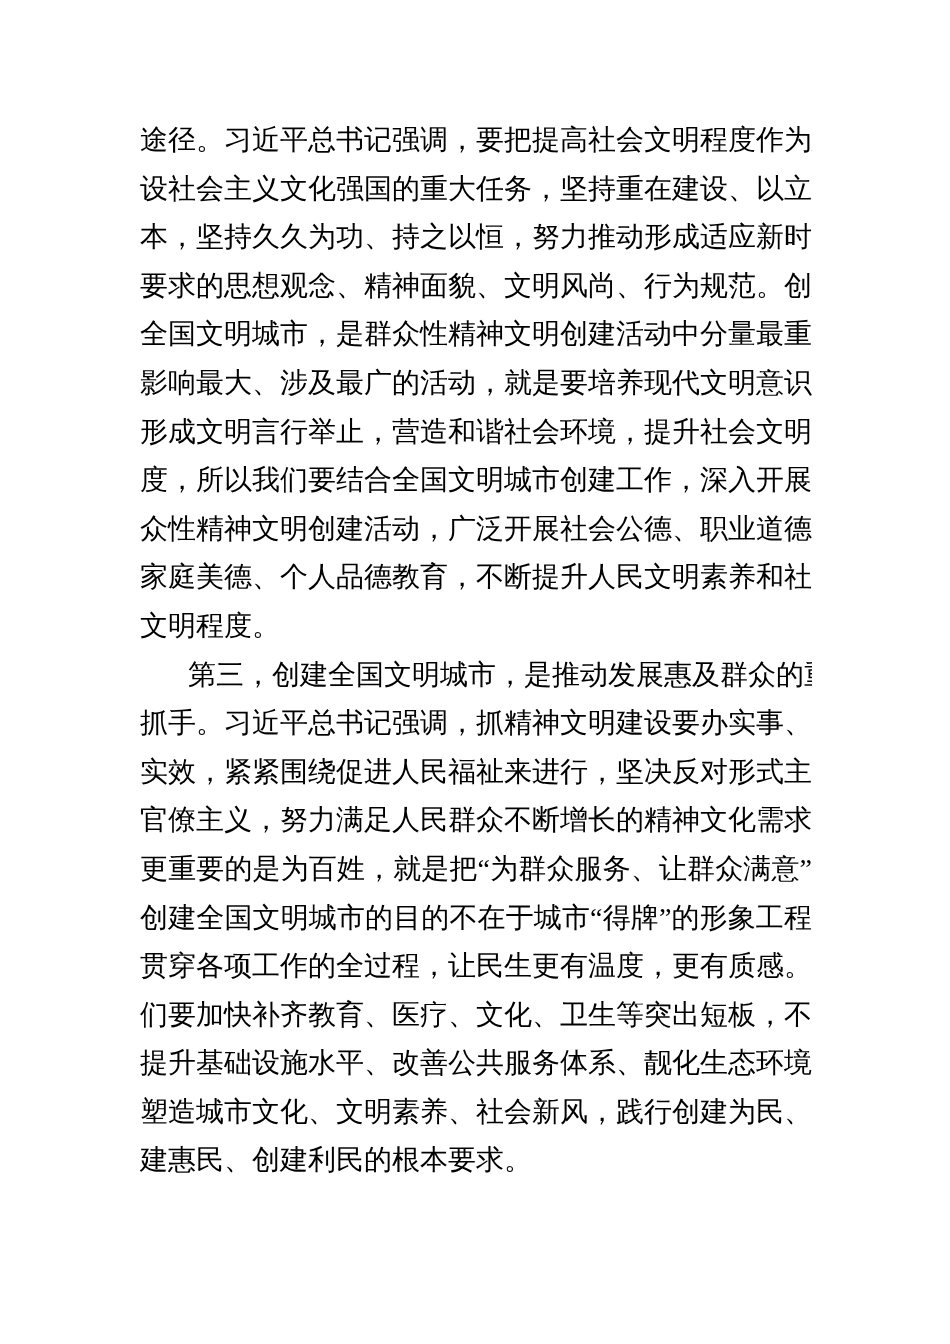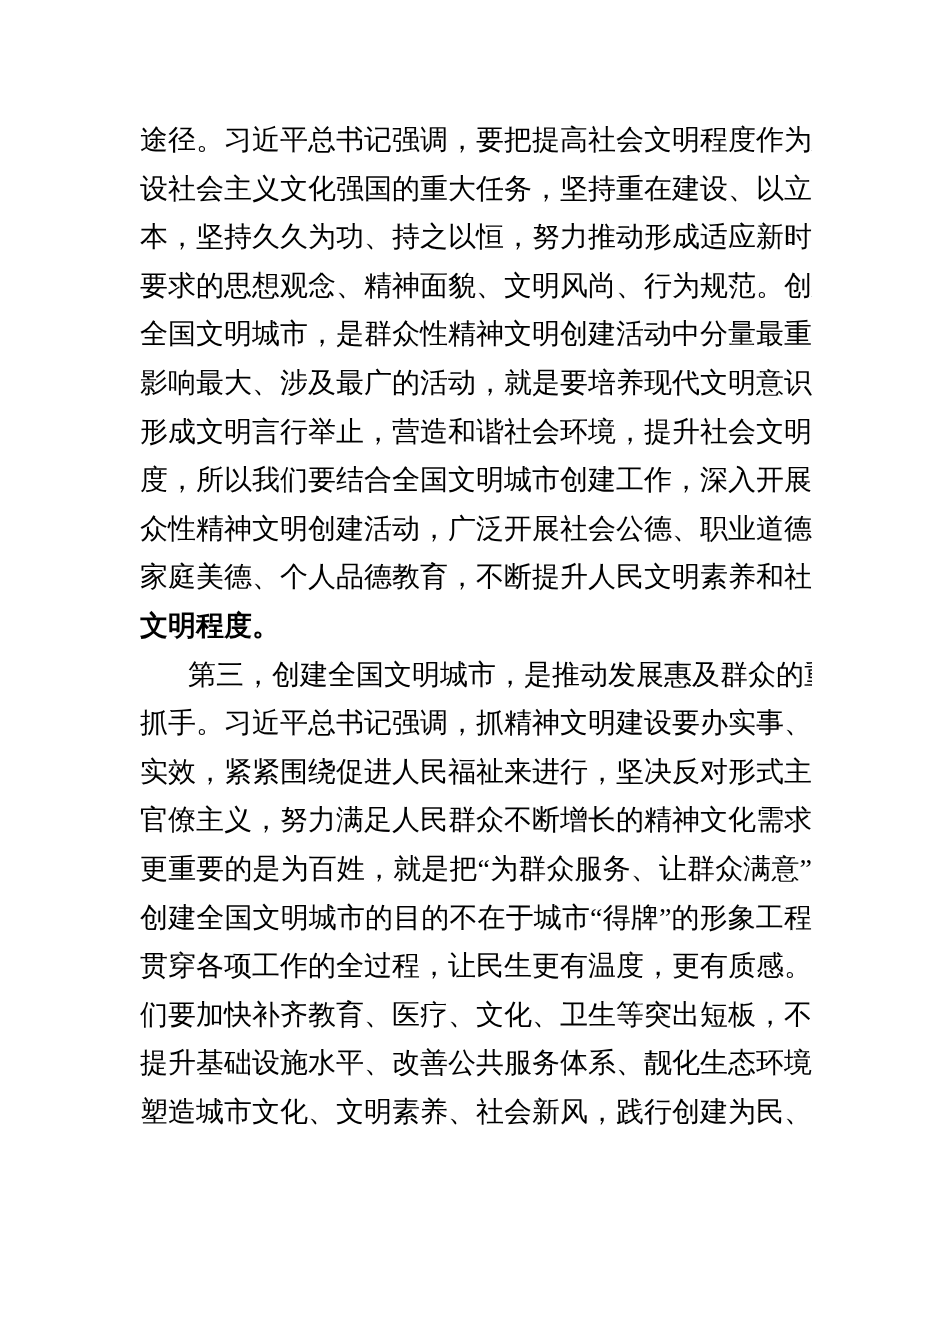--- a/index.html
+++ b/index.html
@@ -39,21 +39,20 @@
     text-align-last: justify;
     -moz-text-align-last: justify;
     text-justify: inter-character;
     overflow: hidden;
   }
 
   
   .line.para-end {
     text-align: right;
     text-align-last: left;
-    font-weight: bold;
     -moz-text-align-last: left;
   }
 
   
   .line.indent {
     padding-left: 48px;
   }
 </style>
 </head>
 <body>
@@ -77,15 +76,16 @@
         <div class="line indent">第三，创建全国文明城市，是推动发展惠及群众的重要</div>
         <div class="line">抓手。习近平总书记强调，抓精神文明建设要办实事、讲</div>
         <div class="line">实效，紧紧围绕促进人民福祉来进行，坚决反对形式主义</div>
         <div class="line">官僚主义，努力满足人民群众不断增长的精神文化需求。</div>
         <div class="line">更重要的是为百姓，就是把“为群众服务、让群众满意”</div>
         <div class="line">创建全国文明城市的目的不在于城市“得牌”的形象工程</div>
         <div class="line">贯穿各项工作的全过程，让民生更有温度，更有质感。我</div>
         <div class="line">们要加快补齐教育、医疗、文化、卫生等突出短板，不断</div>
         <div class="line">提升基础设施水平、改善公共服务体系、靓化生态环境，</div>
         <div class="line">塑造城市文化、文明素养、社会新风，践行创建为民、创</div>
+        <div class="line para-end">建惠民、创建利民的根本要求。</div>
       </div>
     </div>
 </div>
 
 </body></html>

